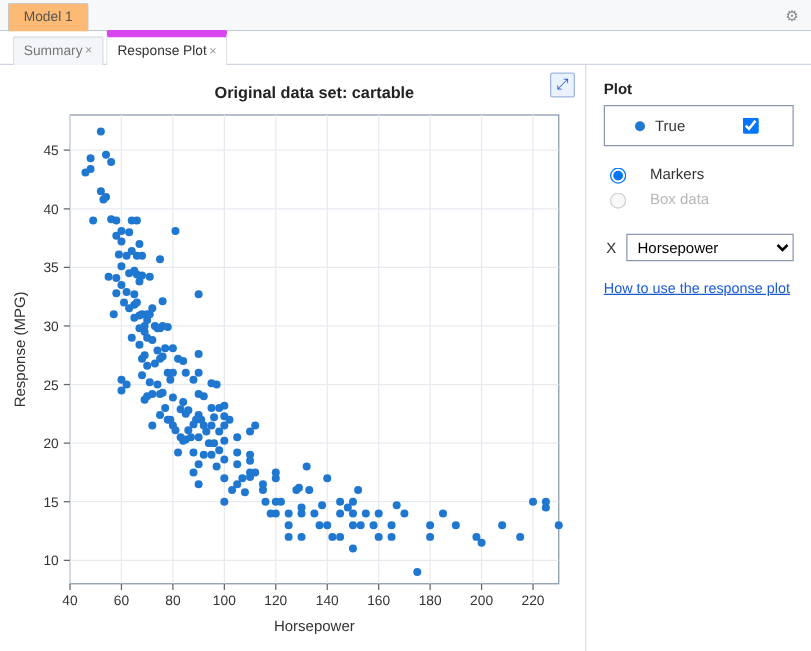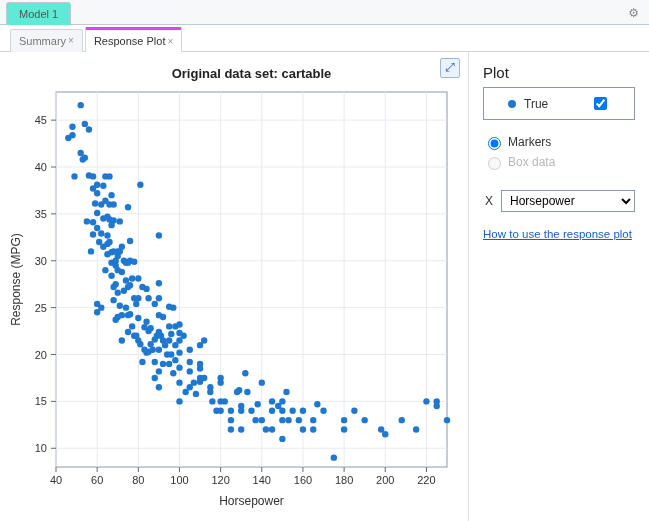--- a/index.html
+++ b/index.html
@@ -1,33 +1,33 @@
 <!DOCTYPE html>
 <html><head>
 <meta charset="utf-8">
 <style>
   html,body{margin:0;padding:0;font-family:"Segoe UI",Arial,sans-serif;font-size:12px;color:#333;background:#fff}
   .window{width:649px;height:521px;box-sizing:border-box;background:#fff;position:relative}
   .model-tabs{height:24px;border-bottom:1px solid #bfc9d4;background:#f6f8fa;display:flex;align-items:flex-end;padding-left:6px}
-  .model-tab{height:22px;line-height:22px;padding:0 12px;border:1px solid #bfc9d4;border-bottom:none;background:#5eead4;border-radius:3px 3px 0 0;margin-right:2px;font-size:11px;color:#555;position:relative;top:1px}
+  .model-tab{height:22px;line-height:22px;padding:0 12px;border:1px solid #bfc9d4;border-bottom:none;background:#fdba74;border-radius:3px 3px 0 0;margin-right:2px;font-size:11px;color:#555;position:relative;top:1px}
   .gear{position:absolute;right:10px;top:6px;color:#8a8a8a;font-size:12px}
   .subtabs{height:26px;border-bottom:1px solid #cfd6df;display:flex;align-items:flex-end;padding-left:10px;background:#fff}
   .subtab{height:22px;line-height:22px;padding:0 8px;border:1px solid #cfd6df;border-bottom:none;background:#f3f5f8;color:#777;font-size:11px;margin-right:2px;border-radius:2px 2px 0 0;display:flex;align-items:center;gap:2px;position:relative;top:1px}
-  .subtab.active{background:#fff;color:#333;border-top:3px solid #d946ef;padding-top:0;height:22px;line-height:19px}
+  .subtab.active{background:#fff;color:#333;border-top:6px solid #d946ef;padding-top:0;height:22px;line-height:19px}
   .close-x{color:#999;font-size:10px}
   .body{display:flex;height:calc(521px - 24px - 26px);}
   .plot-pane{flex:1;position:relative;border-right:1px solid #d9dfe6;padding:8px 4px 4px 4px;box-sizing:border-box}
   .expand-btn{position:absolute;right:8px;top:6px;width:18px;height:18px;border:1px solid #9fb7e0;background:#eaf1ff;color:#1f5fc2;font-size:12px;line-height:16px;text-align:center;border-radius:2px}
   svg{display:block}
   .panel{width:180px;padding:12px 14px;box-sizing:border-box;background:#fff}
-  .panel h4{margin:0 0 6px 0;font-size:15px;font-weight:normal;color:#222}
+  .panel h4{margin:0 0 6px 0;font-size:12px;font-weight:bold;color:#222}
   .legend-box{border:1px solid #8a98ad;padding:6px 24px;display:flex;align-items:center;gap:8px;margin-bottom:14px}
   .legend-dot{width:8px;height:8px;border-radius:50%;background:#1f77d0}
   .legend-chk{margin-left:auto}
-  .radio-row{display:flex;align-items:center;gap:4px;margin:4px 0;font-size:12px}
+  .radio-row{display:flex;align-items:center;gap:16px;margin:4px 0;font-size:12px}
   .radio-row.disabled{color:#b7b7b7}
   .xaxis-row{display:flex;align-items:center;gap:6px;margin-top:4px}
   .xaxis-row select{flex:1;height:22px;border:1px solid #8a98ad;font-size:12px;padding:0 4px;background:#fff}
   .xlabel{width:12px;text-align:center}
   .help-link{display:inline-block;margin-top:16px;color:#1a5bd6;font-size:11.5px}
   .sep{height:12px}
 </style>
 </head>
 <body>
 

